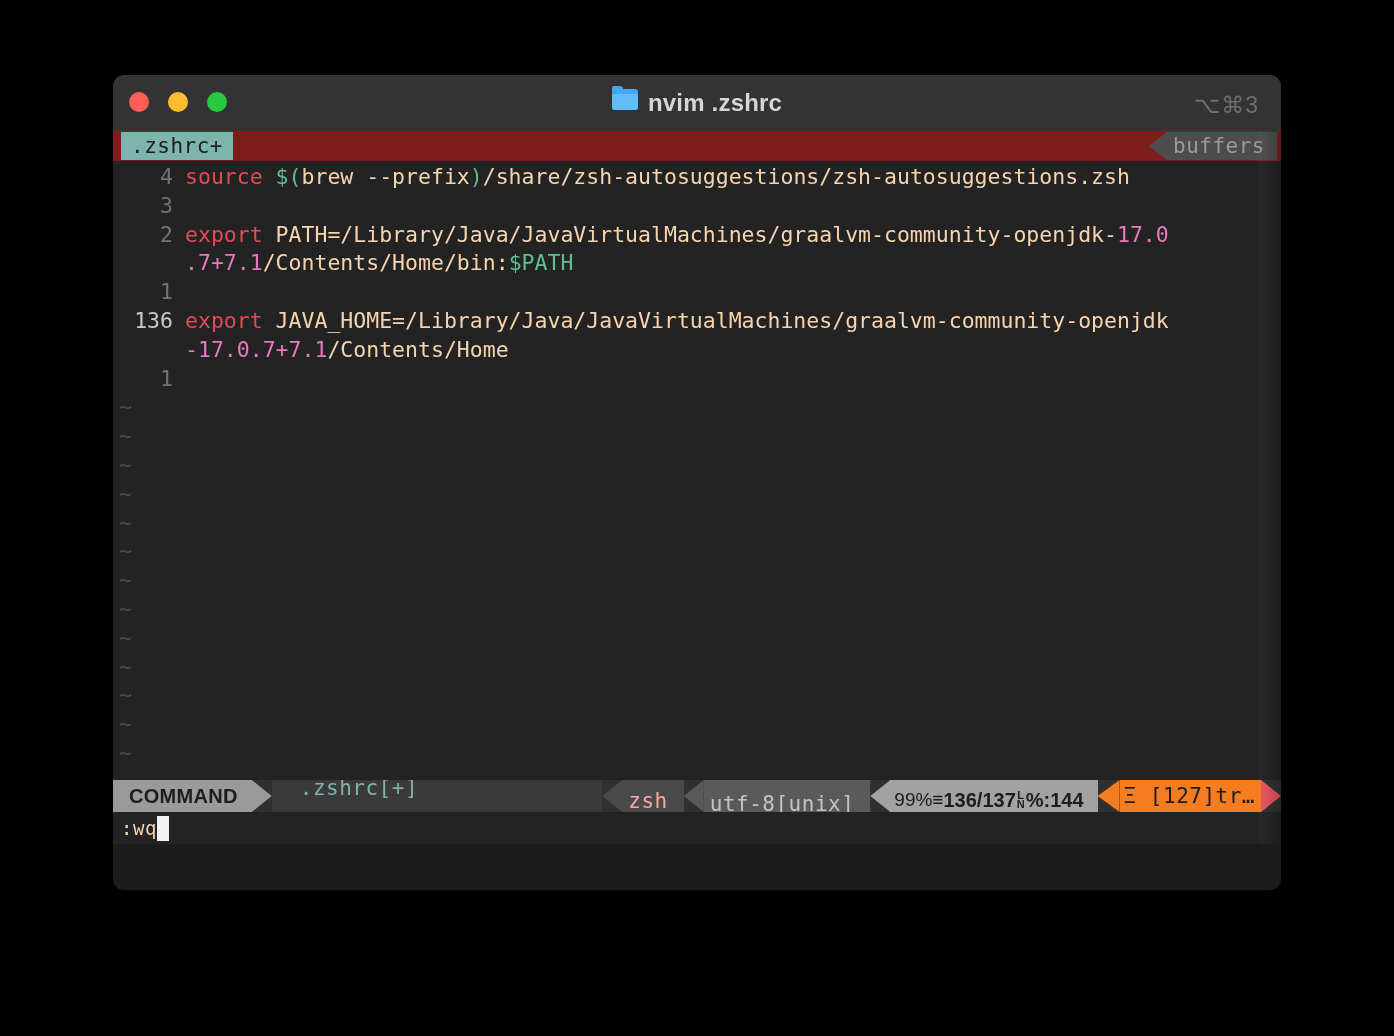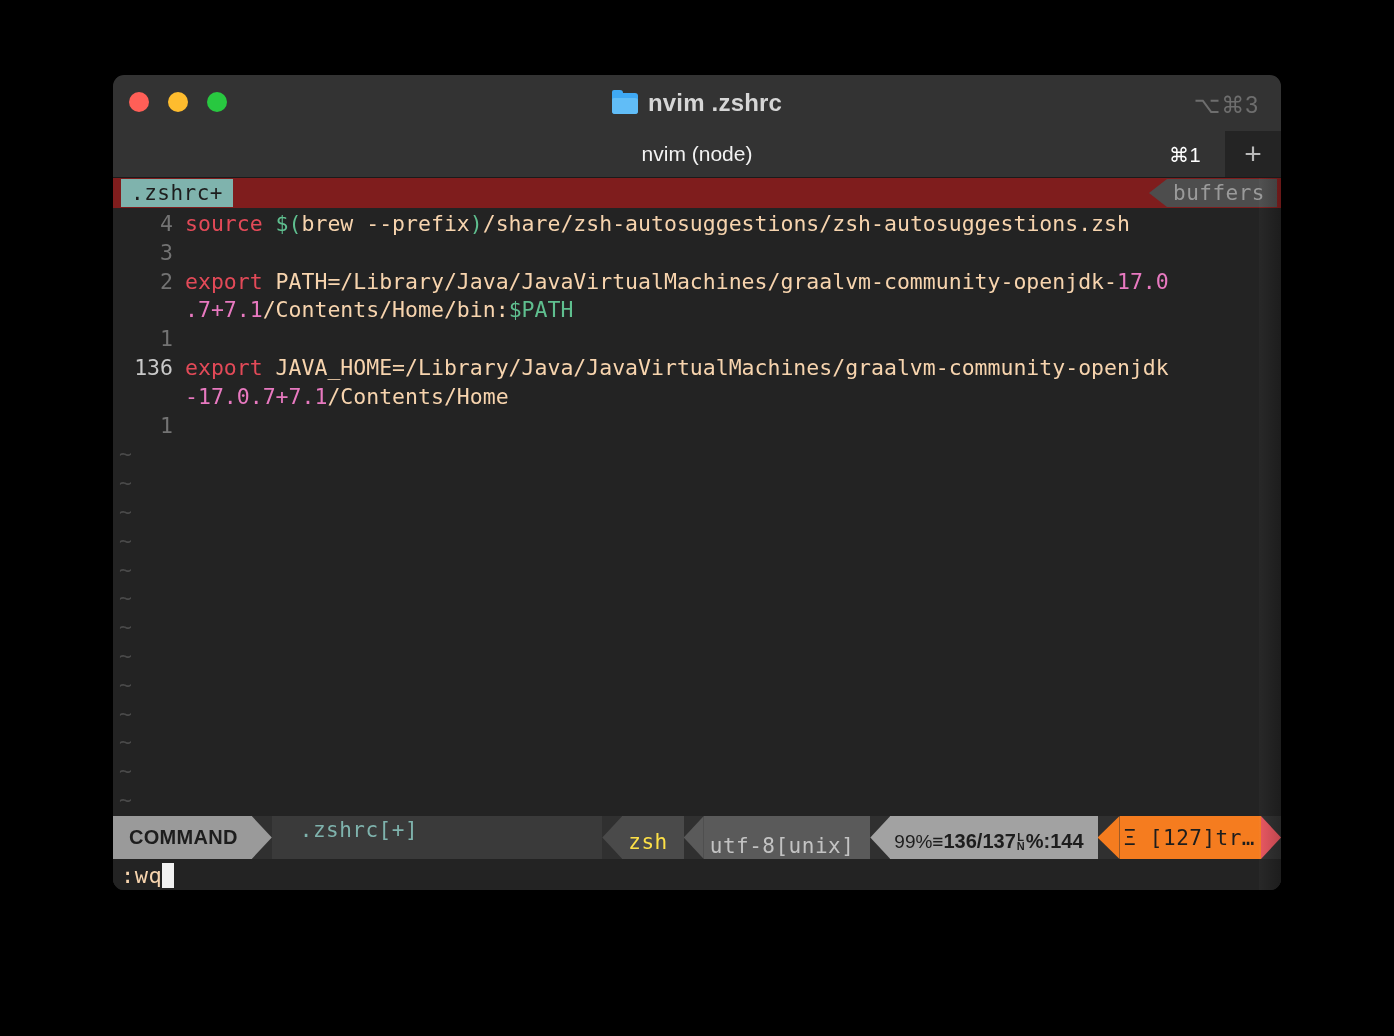--- a/index.html
+++ b/index.html
@@ -55,21 +55,20 @@
   .tl-close  { background: #FF5F57; }
   .tl-min    { background: #FEBC2E; }
   .tl-max    { background: #28C840; }
 
   .title-center {
     position: absolute;
     left: 0;
     right: 0;
     top: 14px;
     display: flex;
-    align-items: center;
     justify-content: center;
     gap: 10px;
   }
   .folder-icon {
     position: relative;
     width: 26px;
     height: 21px;
     flex: none;
   }
   .folder-icon .f-back {
@@ -231,21 +230,21 @@
     min-width: 66px;
   }
   .wrap-row .ln { color: transparent; }
 
   
   .statusline {
     position: absolute;
     left: 0;
     right: 0;
     bottom: 32px;
-    height: 43px;
+    height: 32px;
     display: flex;
     align-items: stretch;
     background: #303030;
     font-size: 21px;
     overflow: hidden;
   }
   .sl-mode {
     background: #9a9a9a;
     color: #1d1d1d;
     font-family: "Liberation Sans", sans-serif;
@@ -275,21 +274,21 @@
     background: #4a4a4a;
     clip-path: polygon(100% 0, 100% 100%, 0 50%);
   }
   .sl-chev-l2 {
     width: 20px;
     background: #5a5a5a;
     clip-path: polygon(100% 0, 100% 100%, 0 50%);
   }
   .sl-ft {
     background: #4a4a4a;
-    color: #fde047;
+    color: #fca5a5;
     display: flex;
     align-items: center;
     padding: 9px 16px 0 6px;
     letter-spacing: 0.5px;
   }
   .sl-enc {
     background: #5a5a5a;
     color: #c3c3c3;
     display: flex;
     align-items: center;
@@ -343,21 +342,21 @@
   .cmdline {
     position: absolute;
     left: 0;
     right: 0;
     bottom: 0;
     height: 32px;
     background: #232323;
     display: flex;
     align-items: center;
     padding-left: 8px;
-    font-size: 22px;
+    font-size: 19px;
     color: #f7d4ae;
     letter-spacing: 0.5px;
   }
   .cursor-block {
     display: inline-block;
     width: 12px;
     height: 25px;
     background: #f2f2f2;
     vertical-align: middle;
     margin-left: 0px;
@@ -391,25 +390,20 @@
         <div class="folder-icon">
           <div class="f-tab"></div>
           <div class="f-back"></div>
           <div class="f-front"></div>
         </div>
         <div class="title-text">nvim .zshrc</div>
       </div>
       <div class="title-shortcut">⌥⌘3</div>
     </div>
 
-    <div class="tabbar">
-      <div class="tab-label">nvim (node)</div>
-      <div class="tab-shortcut">⌘1</div>
-      <div class="tab-plus">+</div>
-    </div>
 
     <div class="nvim">
 
       <div class="bufferline">
         <div class="buf-tab">.zshrc+</div>
         <div class="buf-right">
           <div class="chev"></div>
           <div class="lab">buffers</div>
         </div>
       </div>

